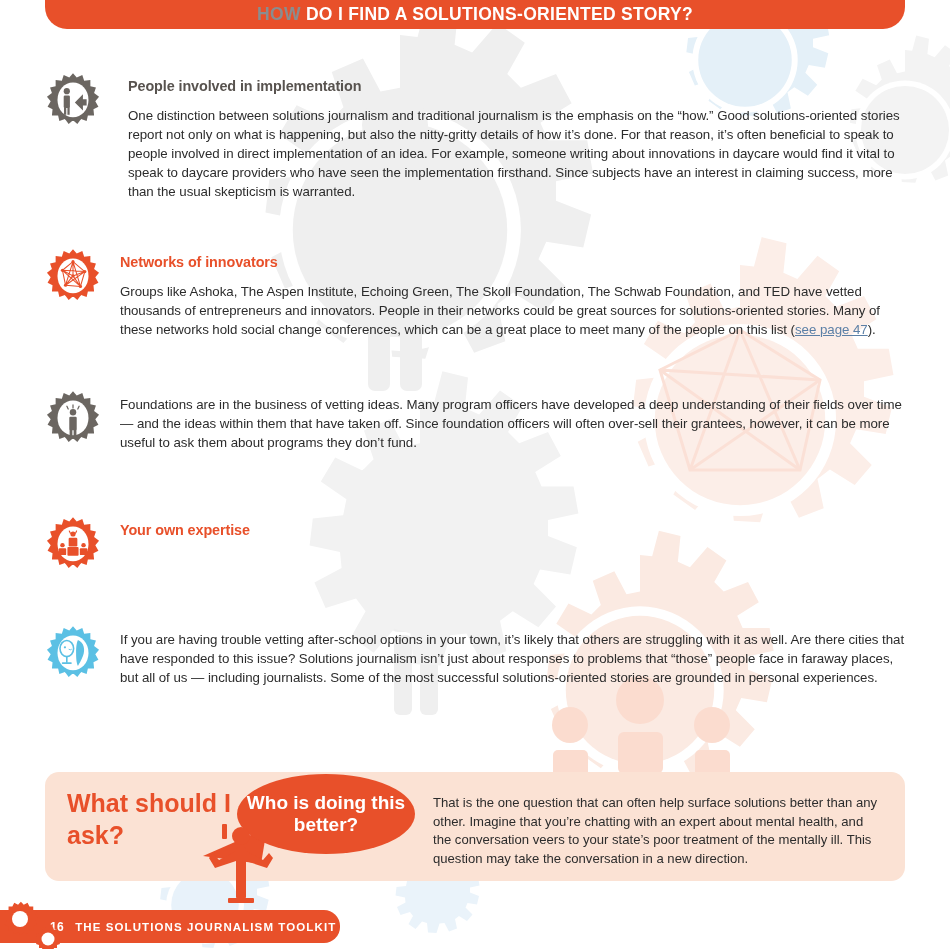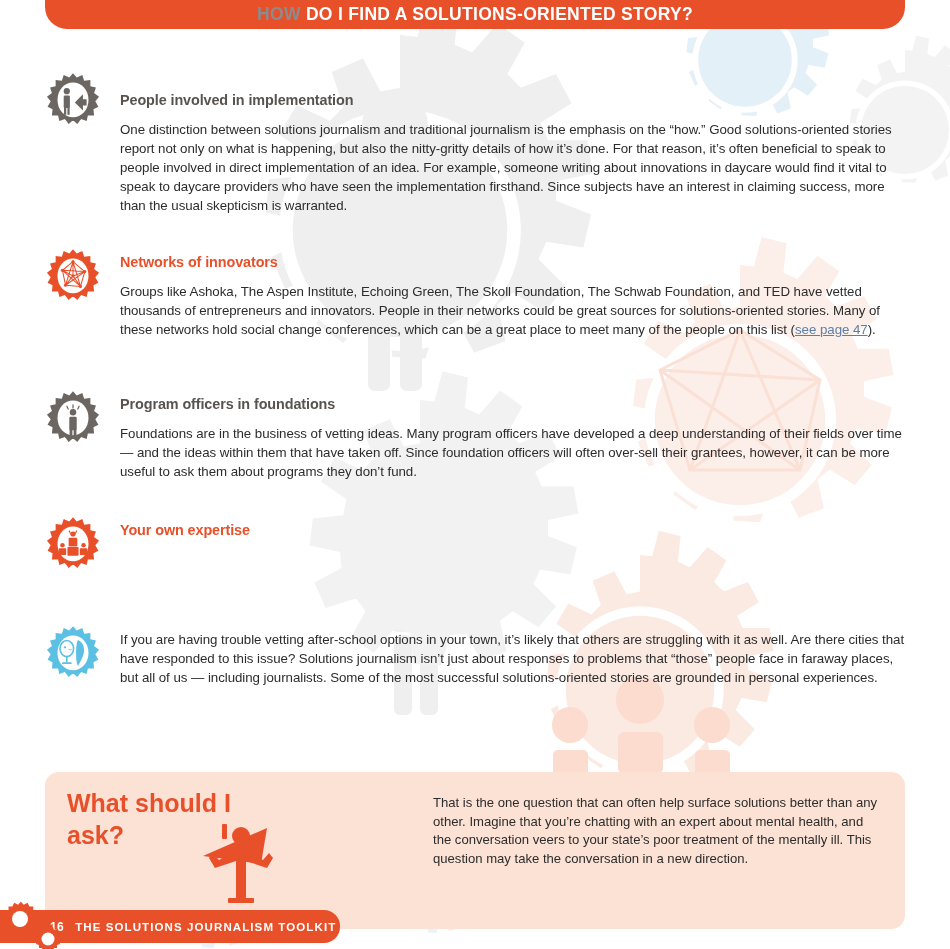--- a/index.html
+++ b/index.html
@@ -39,21 +39,21 @@
     letter-spacing:-0.1px;
   }
   .sec-text{
     font-size:13.3px;line-height:1.42;color:#2c2c2c;margin:0;
     letter-spacing:-0.05px;
   }
   .sec-text a{color:#5b7fa6;text-decoration:underline;}
 
   
   .callout{
-    position:absolute;left:45px;top:772px;width:860px;height:157px;
+    position:absolute;left:45px;top:772px;width:860px;height:109px;
     background:#fbe2d4;border-radius:14px;z-index:4;
   }
   .callout-q{
     position:absolute;left:22px;top:16px;width:175px;
     font-size:25px;font-weight:bold;color:#e8502a;line-height:1.26;
   }
   .bubble{
     position:absolute;left:192px;top:2px;width:178px;height:80px;
     background:#e8502a;border-radius:50%/50%;
     display:flex;align-items:center;justify-content:center;text-align:center;
@@ -192,21 +192,21 @@
             <ellipse cx="50" cy="45" rx="31" ry="34" fill="#6b6661"></ellipse>
             <ellipse cx="50" cy="45" rx="25" ry="28" fill="#ffffff"></ellipse>
             <circle cx="40" cy="31" r="5" fill="#6b6661"></circle>
             <rect x="35" y="38" width="10" height="20" rx="2" fill="#6b6661"></rect>
             <rect x="35.5" y="57" width="3.6" height="12" fill="#6b6661"></rect>
             <rect x="41" y="57" width="3.6" height="12" fill="#6b6661"></rect>
             <path d="M66,36 L66,44 L72,44 L72,54 L66,54 L66,62 L53,49 Z" fill="#6b6661"></path>
           </g>
         </svg>
       </div>
-      <div class="sec-body" style="top:20px;">
+      <div class="sec-body" style="top:6px;margin-left:8px;">
         <h3 class="sec-title" style="color:#58534f;">People involved in implementation</h3>
         <p class="sec-text">One distinction between solutions journalism and traditional journalism is the emphasis on the “how.” Good solutions-oriented stories report not only on what is happening, but also the nitty-gritty details of how it’s done. For that reason, it’s often beneficial to speak to people involved in direct implementation of an idea. For example, someone writing about innovations in daycare would find it vital to speak to daycare providers who have seen the implementation firsthand. Since subjects have an interest in claiming success, more than the usual skepticism is warranted.</p>
       </div>
     </div>
 
     <div class="section" style="top:248px;left:0;width:950px;">
       <div class="sec-icon" style="top:0;">
         <svg viewBox="0 0 100 100" width="62" height="62">
           <g fill="#e8502a">
             <path d="M50,2 L56,9 L65,5 L68,14 L78,13 L78,23 L87,25 L84,34 L92,40 L86,47 L91,56 L83,60 L84,70 L74,70 L72,79 L63,76 L57,84 L50,78 L43,84 L37,76 L28,79 L26,70 L16,70 L17,60 L9,56 L14,47 L8,40 L16,34 L13,25 L22,23 L22,13 L32,14 L35,5 L44,9 Z"></path>
@@ -244,21 +244,20 @@
             <rect x="44" y="43" width="12" height="22" rx="2"></rect>
             <rect x="44.5" y="64" width="4.5" height="11"></rect>
             <rect x="51" y="64" width="4.5" height="11"></rect>
             <rect x="49" y="23" width="2" height="7" rx="1"></rect>
             <rect x="40" y="25" width="2" height="7" rx="1" transform="rotate(-25 41 28)"></rect>
             <rect x="58" y="25" width="2" height="7" rx="1" transform="rotate(25 59 28)"></rect>
           </g>
         </svg>
       </div>
       <div class="sec-body" style="top:6px;">
-        <h3 class="sec-title" style="color:#58534f;">Program officers in foundations</h3>
         <p class="sec-text">Foundations are in the business of vetting ideas. Many program officers have developed a deep understanding of their fields over time — and the ideas within them that have taken off. Since foundation officers will often over-sell their grantees, however, it can be more useful to ask them about programs they don’t fund.</p>
       </div>
     </div>
 
     <div class="section" style="top:516px;left:0;width:950px;">
       <div class="sec-icon" style="top:0;">
         <svg viewBox="0 0 100 100" width="62" height="62">
           <g fill="#e8502a">
             <path d="M50,2 L56,9 L65,5 L68,14 L78,13 L78,23 L87,25 L84,34 L92,40 L86,47 L91,56 L83,60 L84,70 L74,70 L72,79 L63,76 L57,84 L50,78 L43,84 L37,76 L28,79 L26,70 L16,70 L17,60 L9,56 L14,47 L8,40 L16,34 L13,25 L22,23 L22,13 L32,14 L35,5 L44,9 Z"></path>
             <ellipse cx="50" cy="45" rx="31" ry="34" fill="#e8502a"></ellipse>
@@ -302,20 +301,23 @@
     </div>
   </div>
 
   <div class="callout">
     <div class="callout-q">What should I ask?</div>
 
     <svg class="bubble-tail" width="80" height="60" viewBox="0 0 80 60">
       <path d="M72,4 L8,32 L66,40 Z" fill="#e8502a"></path>
     </svg>
 
+    <div class="bubble">
+      <div class="bubble-txt">Who is doing this better?</div>
+    </div>
 
     <svg class="figure" width="80" height="82" viewBox="0 0 80 82">
       <g fill="#e8502a">
         <rect x="17" y="0" width="5" height="15" rx="1"></rect>
         <circle cx="36" cy="12" r="9"></circle>
         <rect x="31" y="23" width="10" height="52" rx="2"></rect>
         <path d="M31,27 L14,36 L8,29 L4,34 L10,44 L31,37 Z"></path>
         <path d="M41,27 L58,36 L64,29 L68,34 L62,44 L41,37 Z"></path>
         <rect x="23" y="74" width="26" height="5" rx="1"></rect>
       </g>

